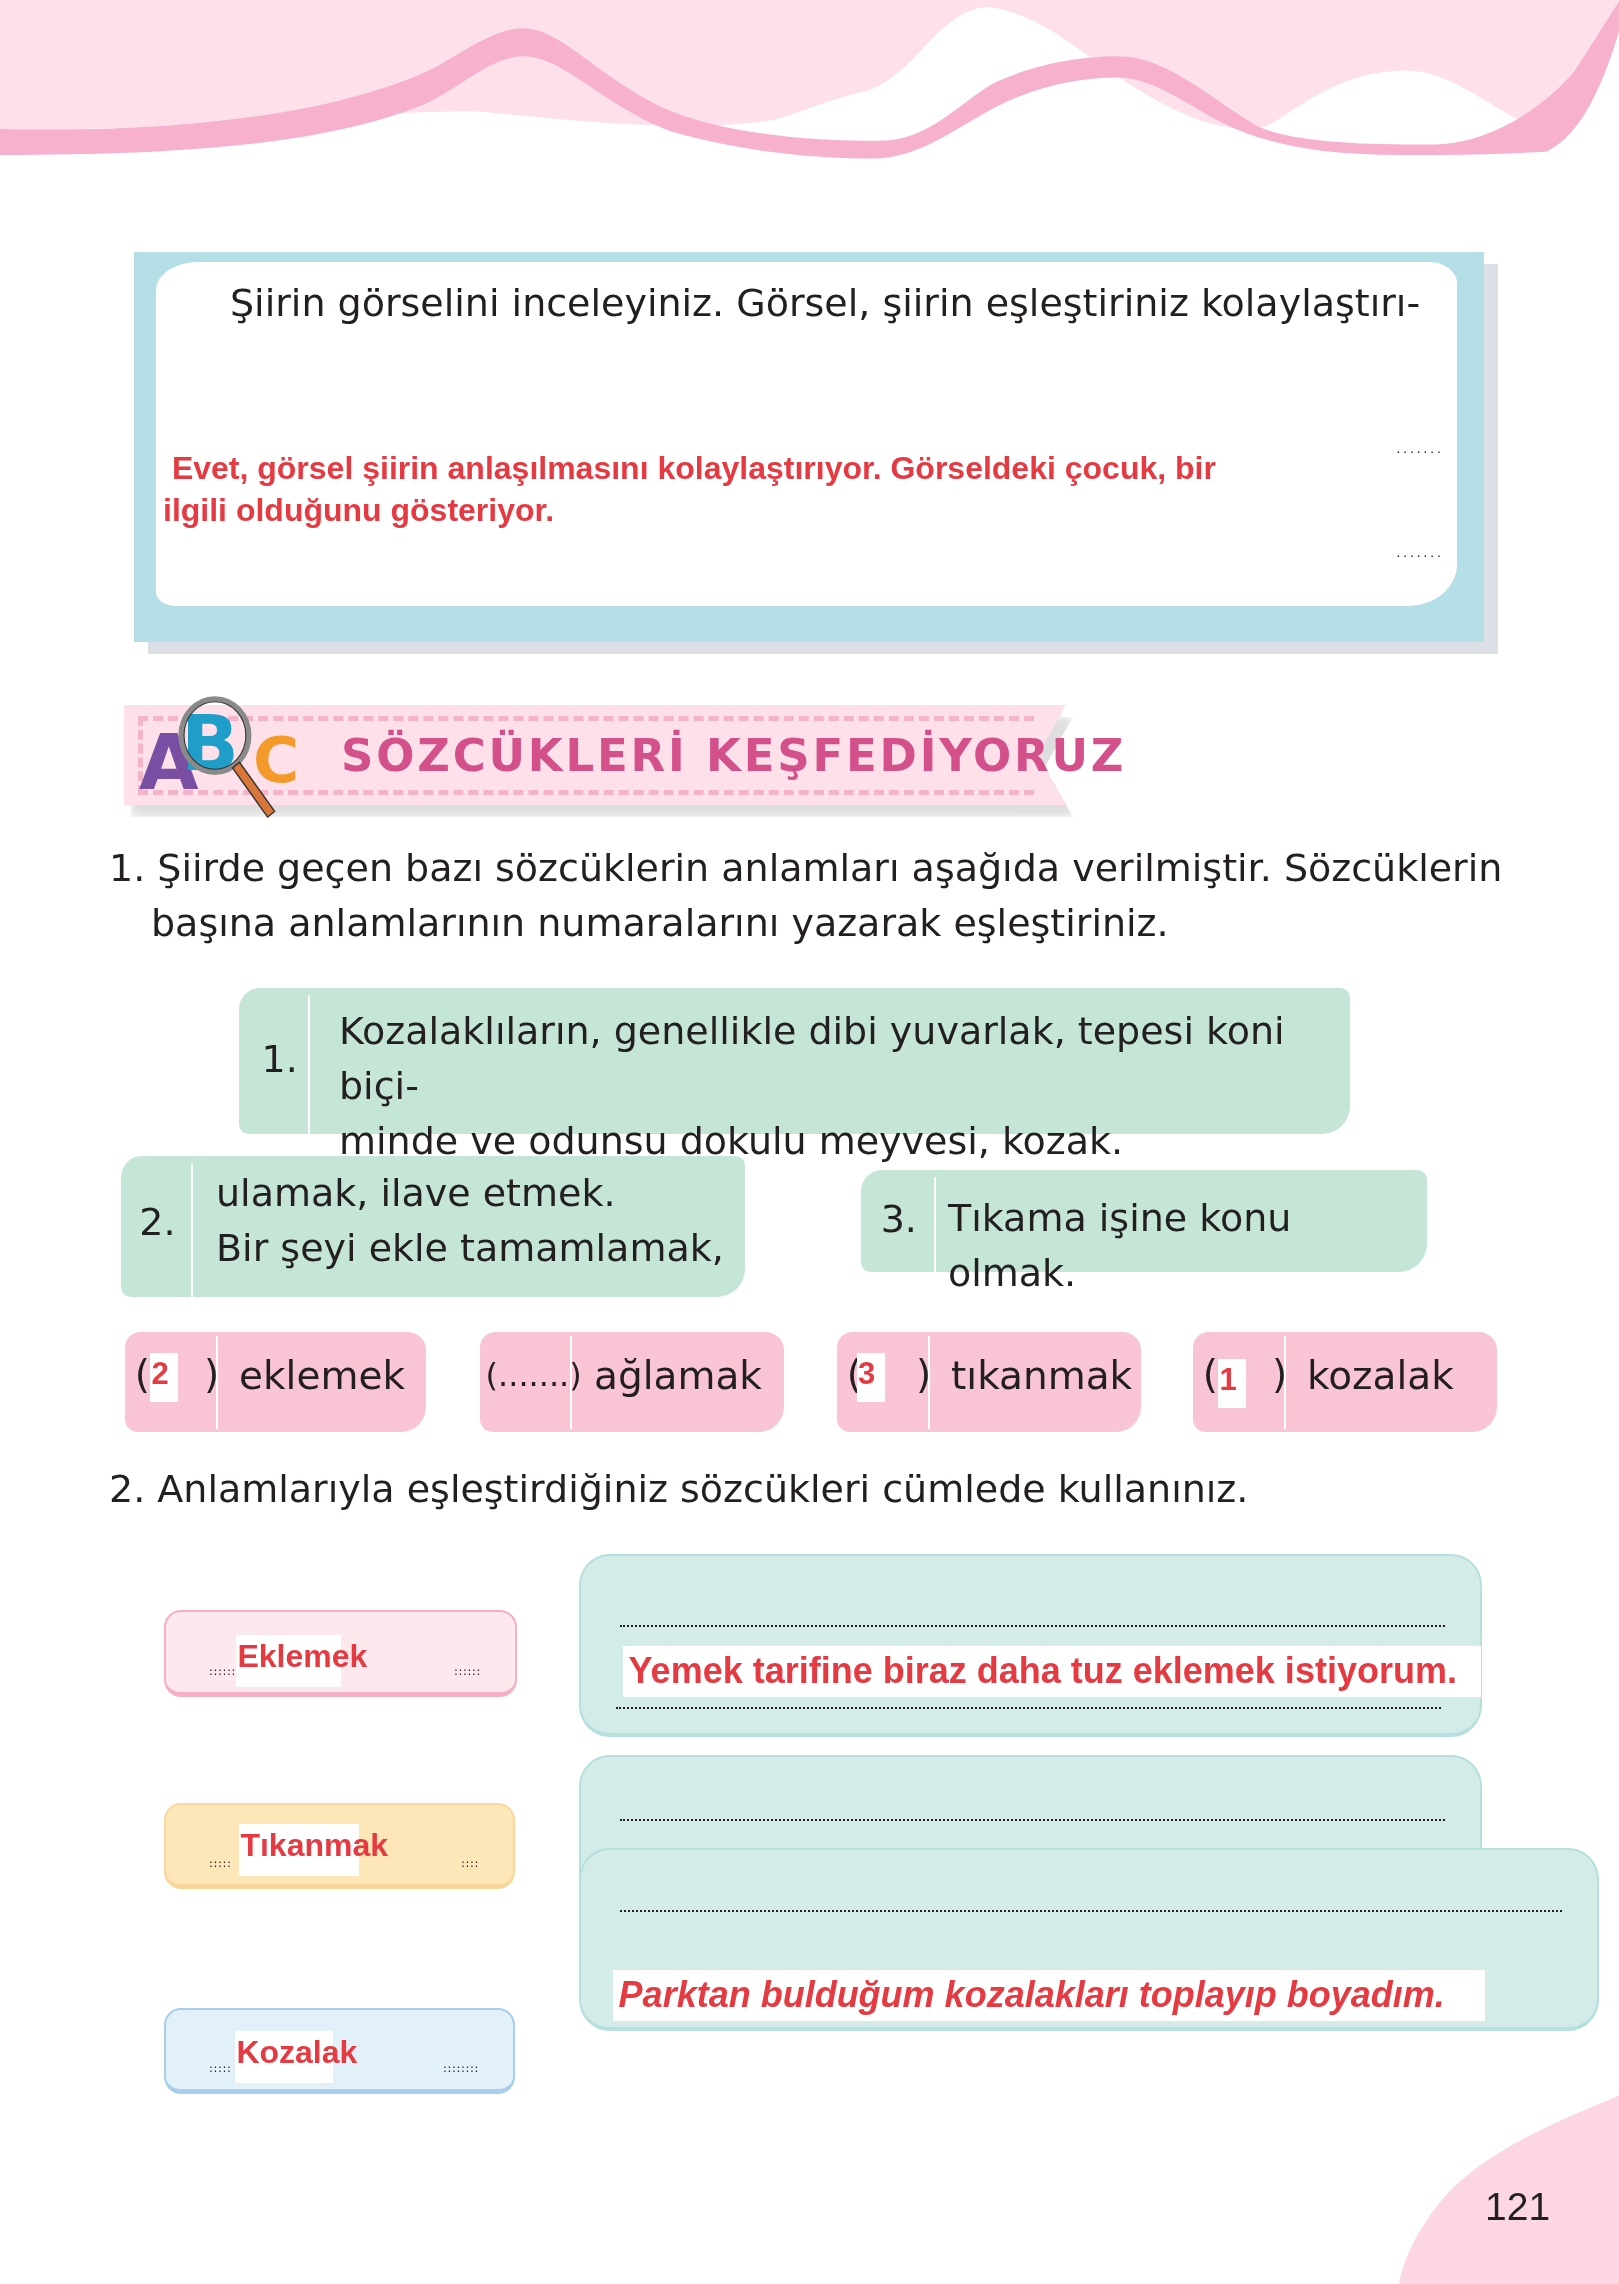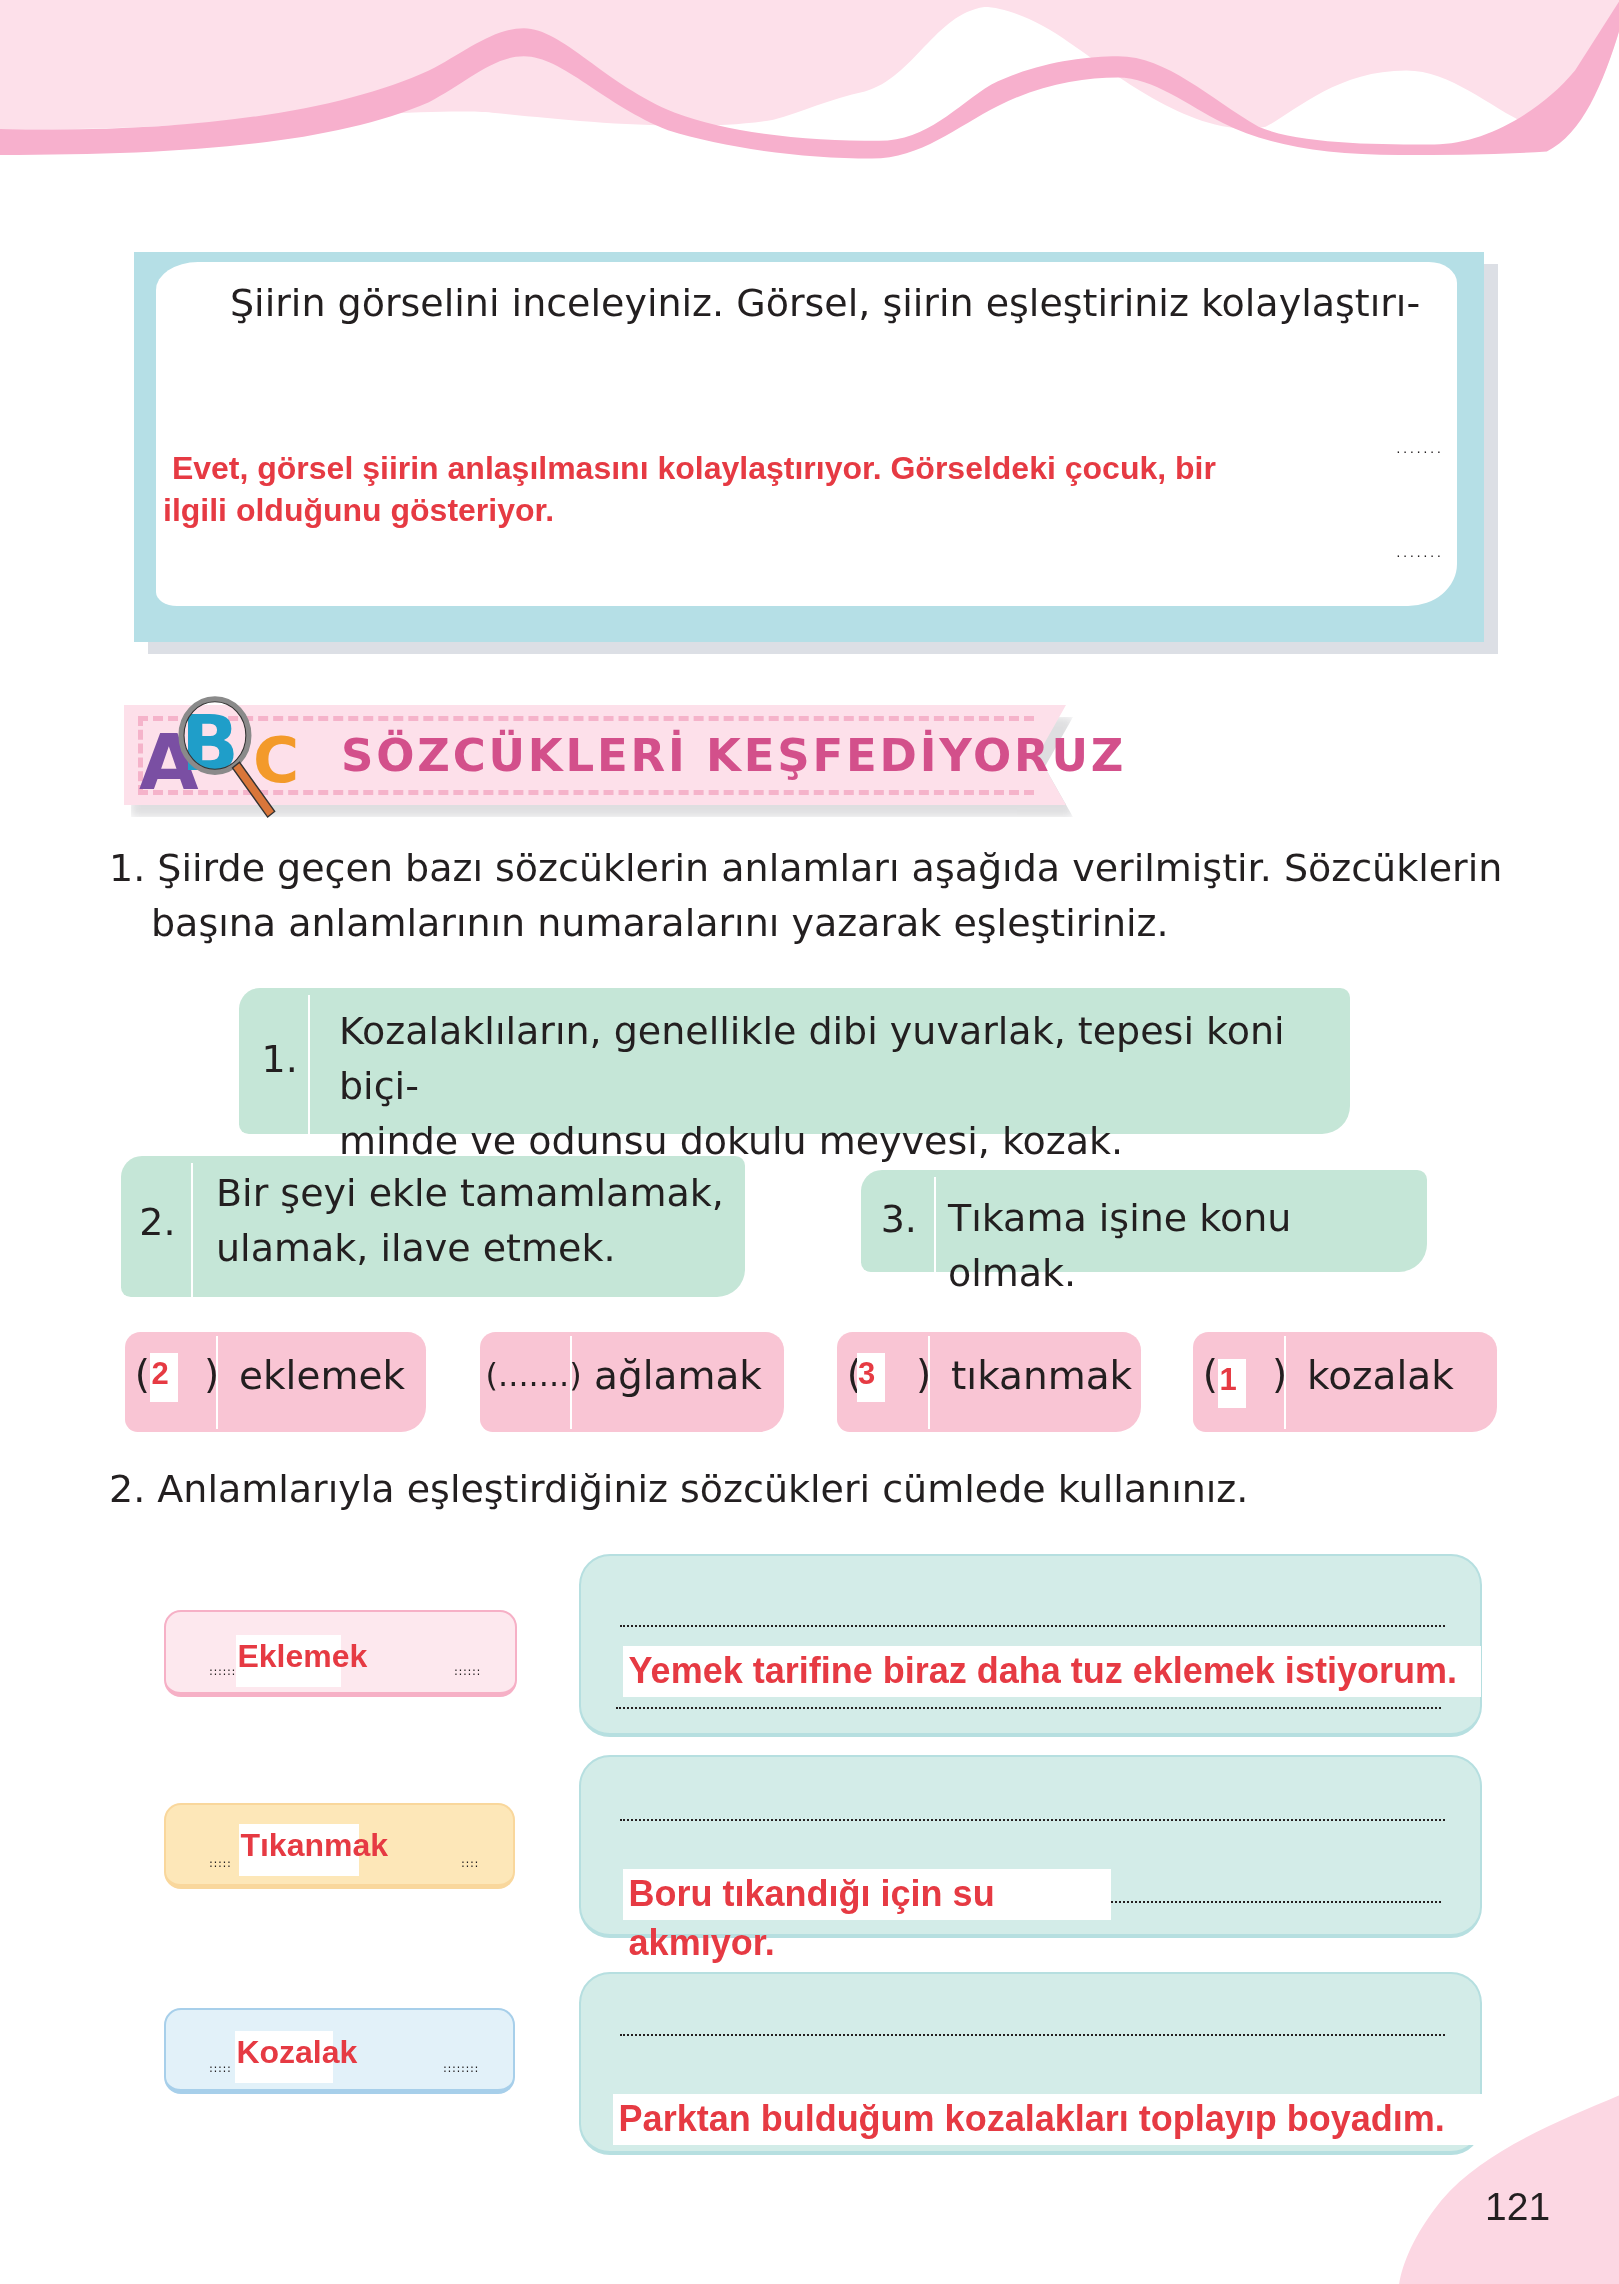--- a/index.html
+++ b/index.html
@@ -157,22 +157,22 @@
   <div class="gtext" style="left:100px; top:15.5px; width:998px;">
     <div>Kozalaklıların, genellikle dibi yuvarlak, tepesi koni biçi-</div>
     <div>minde ve odunsu dokulu meyvesi, kozak.</div>
   </div>
 </div>
 
 <div class="abs gcard" style="left:121px; top:1156px; width:624px; height:141px;">
   <div class="divider" style="left:70px;"></div>
   <span class="gnum" style="left:18.3px; top:44px;">2.</span>
   <div class="gtext" style="left:95px; top:9.8px; width:520px;">
+    <div>ulamak, ilave etmek.</div>
     <div>Bir şeyi ekle tamamlamak,</div>
-    <div>ulamak, ilave etmek.</div>
   </div>
 </div>
 
 <div class="abs gcard" style="left:861px; top:1170px; width:566px; height:102px;">
   <div class="divider" style="left:73px;"></div>
   <span class="gnum" style="left:19.7px; top:27px;">3.</span>
   <div class="gtext" style="left:87px; top:21px; width:478px;">
     <div>Tıkama işine konu olmak.</div>
   </div>
 </div>
@@ -229,21 +229,21 @@
   <div class="sline" style="left:39px; right:35px; top:62px;"></div>
   <div class="sline" style="left:506px; right:39px; top:144px;"></div>
   <span class="ssent" style="left:42px; top:112px; width:488px;">Boru tıkandığı için su akmıyor.</span>
 </div>
 
 <div class="abs wordbox wb-blue" style="left:164px; top:2008px; width:351px; height:86px;">
   <span class="wb-dots" style="left:42px;">:::::</span>
   <span class="wb-dots" style="right:35px;">::::::::</span>
   <span class="wb-label" style="left:69px; top:21px; width:98px;">Kozalak</span>
 </div>
-<div class="abs sbox" style="left:579px; top:1972px; width:903px; height:183px;">
+<div class="abs sbox" style="left:579px; top:1848px; width:1020px; height:183px;font-style:italic;">
   <div class="sline" style="left:39px; right:35px; top:60px;"></div>
   <span class="ssent" style="left:32px; top:120px; width:872px;">Parktan bulduğum kozalakları toplayıp boyadım.</span>
 </div>
 
 <svg id="corner-blob" class="abs" viewBox="0 0 344 289" preserveAspectRatio="none">
   <path d="M344,20 C250,60 150,100 90,170 C50,220 35,260 30,289 L344,289 Z" fill="#fcd7e3"></path>
 </svg>
 <span class="abs page-num">121</span>
 
 

